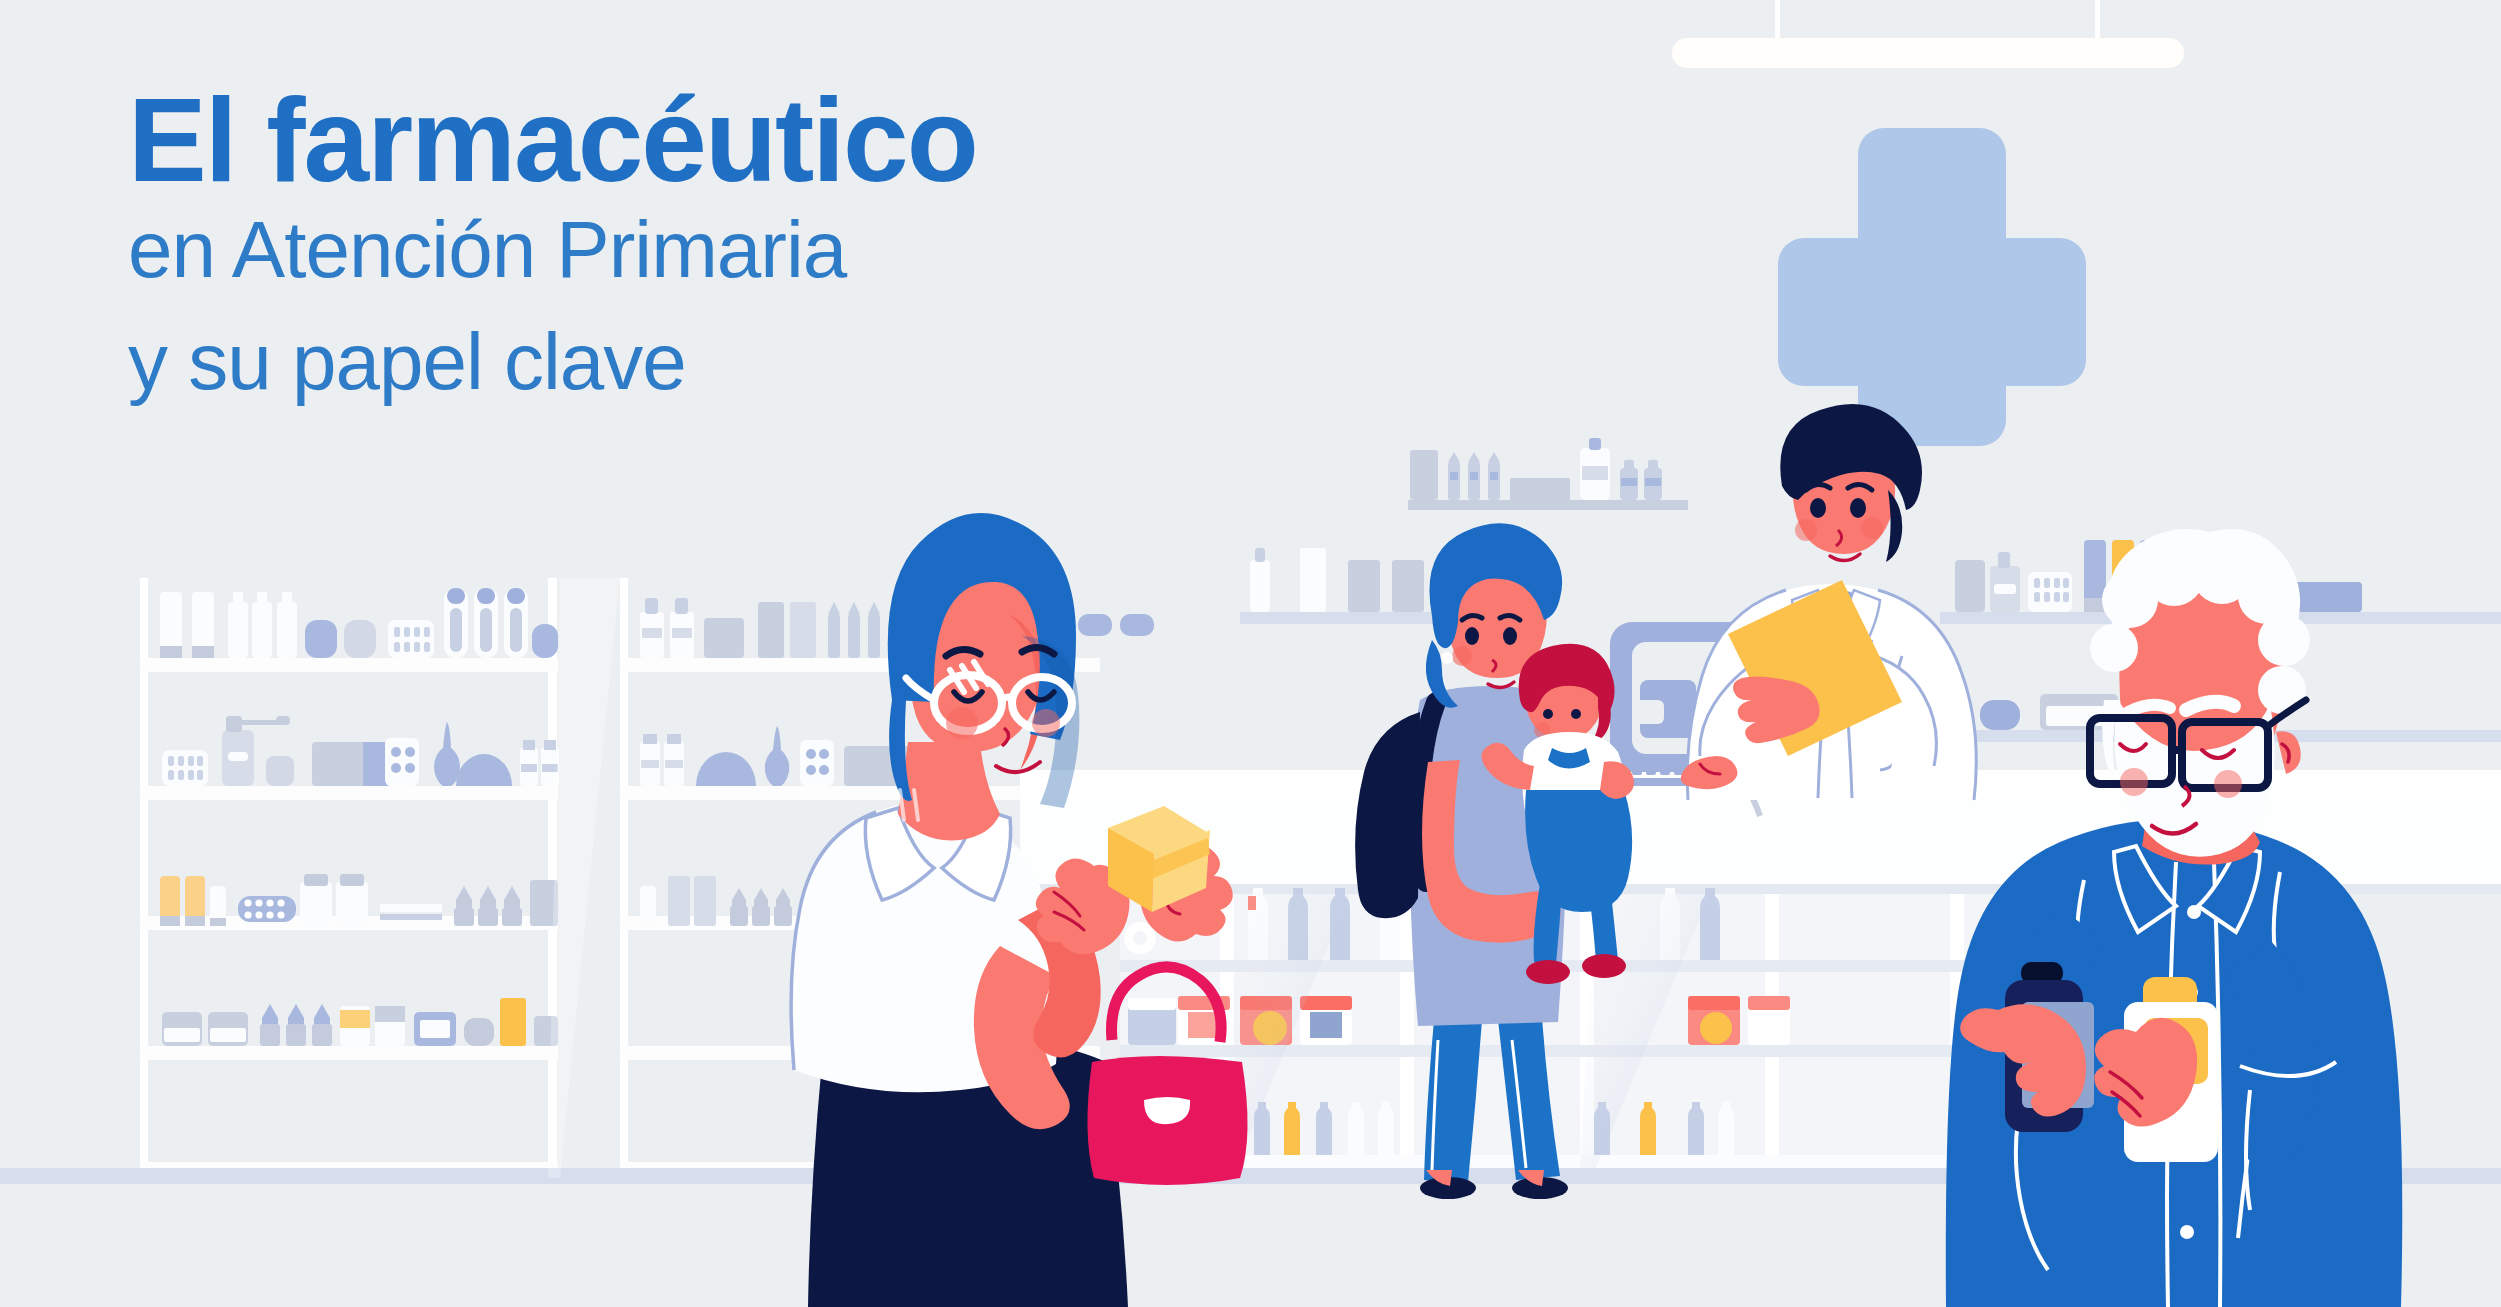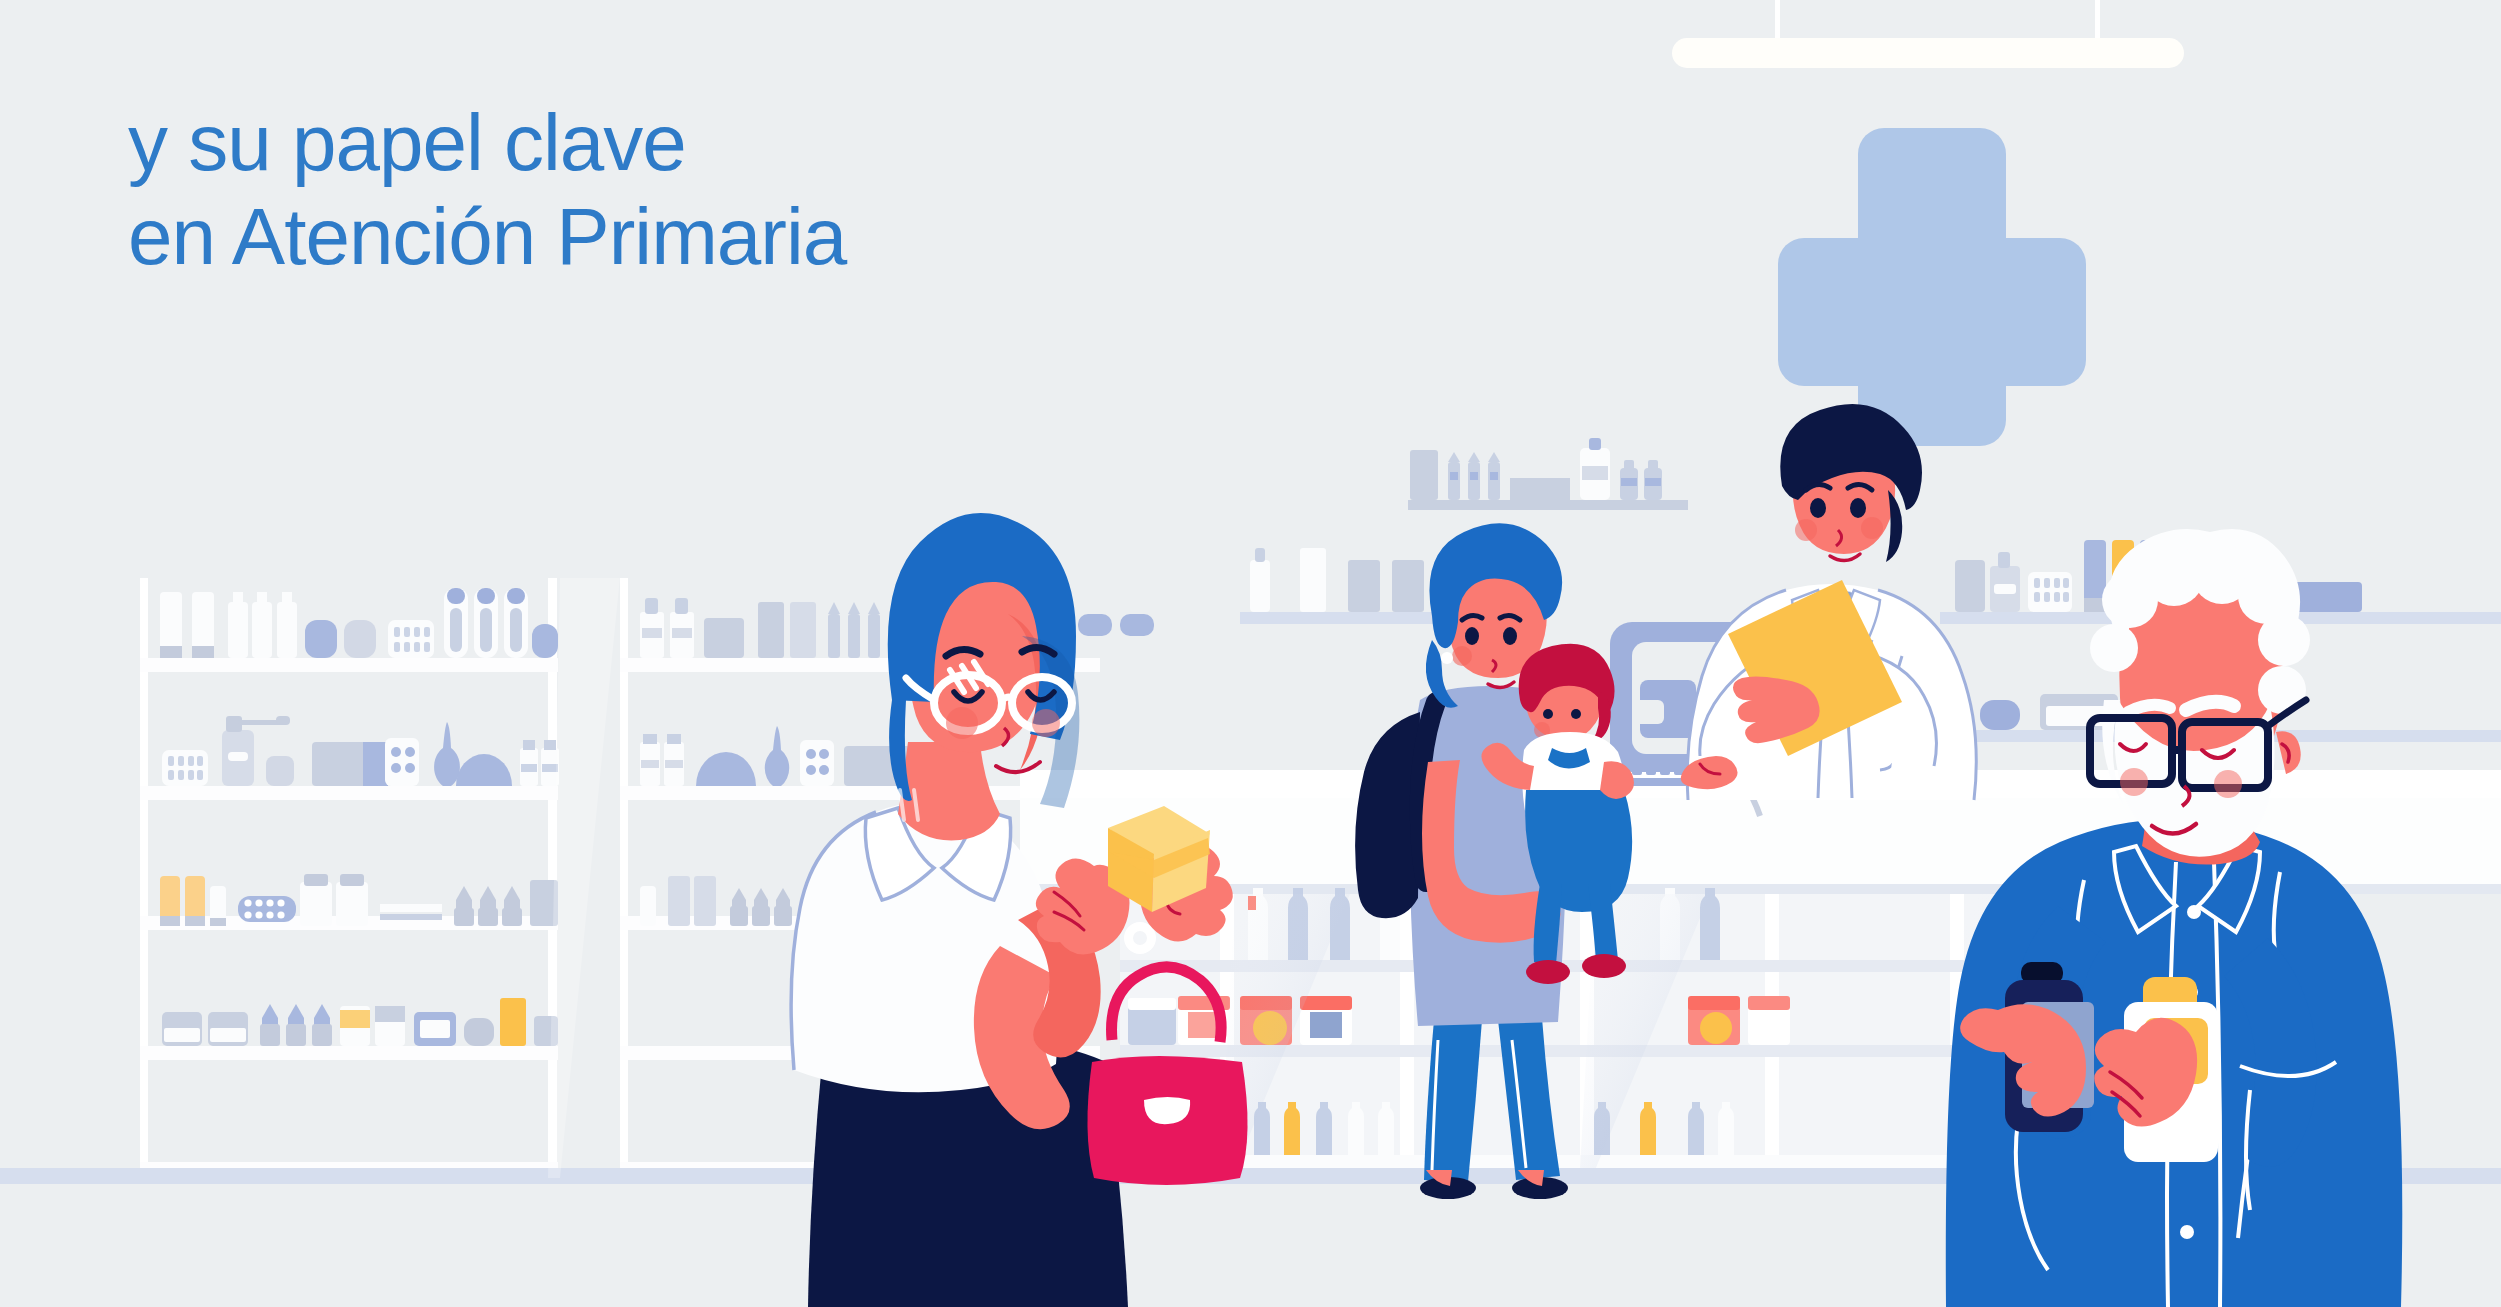--- a/index.html
+++ b/index.html
@@ -707,17 +707,18 @@
         <path d="M2276 732 q20 -4 24 16 q4 20 -14 26" fill="#FA7A72"></path>
         <path d="M2282 744 q10 6 6 18" stroke="#C3103F" stroke-width="3.5" fill="none" stroke-linecap="round"></path>
       </g>
 
       <path d="M560 578 l60 0 l-60 600 l-12 0 z" fill="#FFFFFF" opacity=".25"></path>
 
     </g>
   </svg>
 
   <div class="hdr">
+    <h1 class="t1" style="color: rgb(31, 111, 196);">El farmacéutico</h1>
+    <p class="t2" style="color: rgb(46, 123, 200);">en Atención Primaria</p>
     <p class="t2 l1" style="color: rgb(46, 123, 200);">y su papel clave</p>
-    <p class="t2" style="color: rgb(46, 123, 200);">en Atención Primaria</p>
   </div>
 
 </div>
 
 </body></html>

